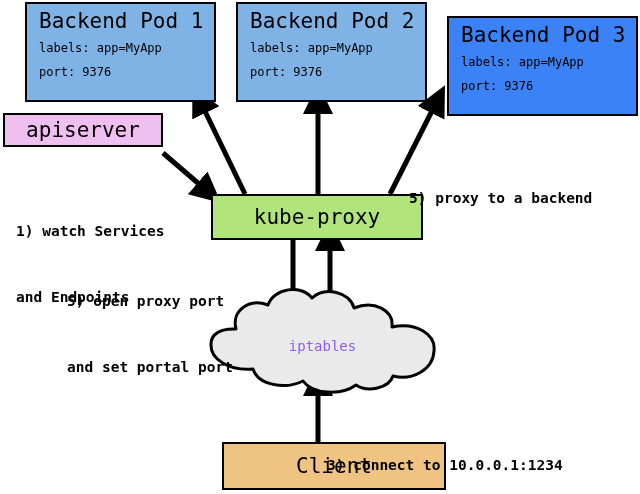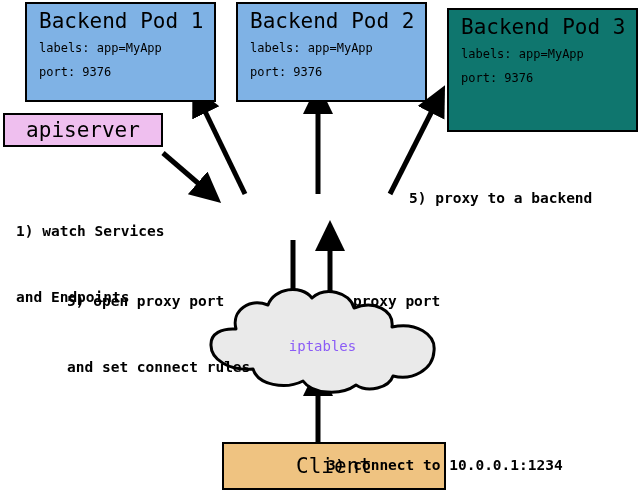--- a/index.html
+++ b/index.html
@@ -119,54 +119,56 @@
     <div class="pod-line">labels: app=MyApp</div>
     <div class="pod-line">port: 9376</div>
   </div>
 
   <div class="node pod" style="left:236px; top:2px; width:191px; height:100px; background:#7FB2E5;">
     <div class="pod-title">Backend Pod 2</div>
     <div class="pod-line">labels: app=MyApp</div>
     <div class="pod-line">port: 9376</div>
   </div>
 
-  <div class="node pod" style="left:447px; top:8px; width:191px; height:124px; background:#0f766e;">
+  <div class="node pod" style="left:447px; top:16px; width:191px; height:100px; background:#3b82f6;">
     <div class="pod-title">Backend Pod 3</div>
     <div class="pod-line">labels: app=MyApp</div>
     <div class="pod-line">port: 9376</div>
   </div>
 
   <div class="node center-box" style="left:3px; top:113px; width:160px; height:34px; background:#EFBFEF;">
     <span>apiserver</span>
   </div>
 
+  <div class="node center-box" style="left:211px; top:194px; width:212px; height:46px; background:#B0E57C;">
+    <span>kube-proxy</span>
+  </div>
 
   <div style="position:absolute; left:211px; top:338px; width:223px;">
     <div class="cloud-label">iptables</div>
   </div>
 
   <div class="node center-box" style="left:222px; top:442px; width:224px; height:48px; background:#EFC381;">
     <span>Client</span>
   </div>
 
   <div class="step" style="left:16px; top:176px;">
     <div>1) watch Services</div>
     <div>and Endpoints</div>
   </div>
 
   <div class="step" style="left:67px; top:246px;">
     <div>5) open proxy port</div>
-    <div>and set connect rules</div>
+    <div>and set portal port</div>
   </div>
 
   <div class="step" style="left:327px; top:410px;">
     <div>3) connect to 10.0.0.1:1234</div>
   </div>
 
   <div class="step" style="left:353px; top:246px;">
-    <div>proxy port</div>
   </div>
 
   <div class="step" style="left:409px; top:143px;">
     <div>5) proxy to a backend</div>
   </div>
 
 </div>
 
 </body></html>

